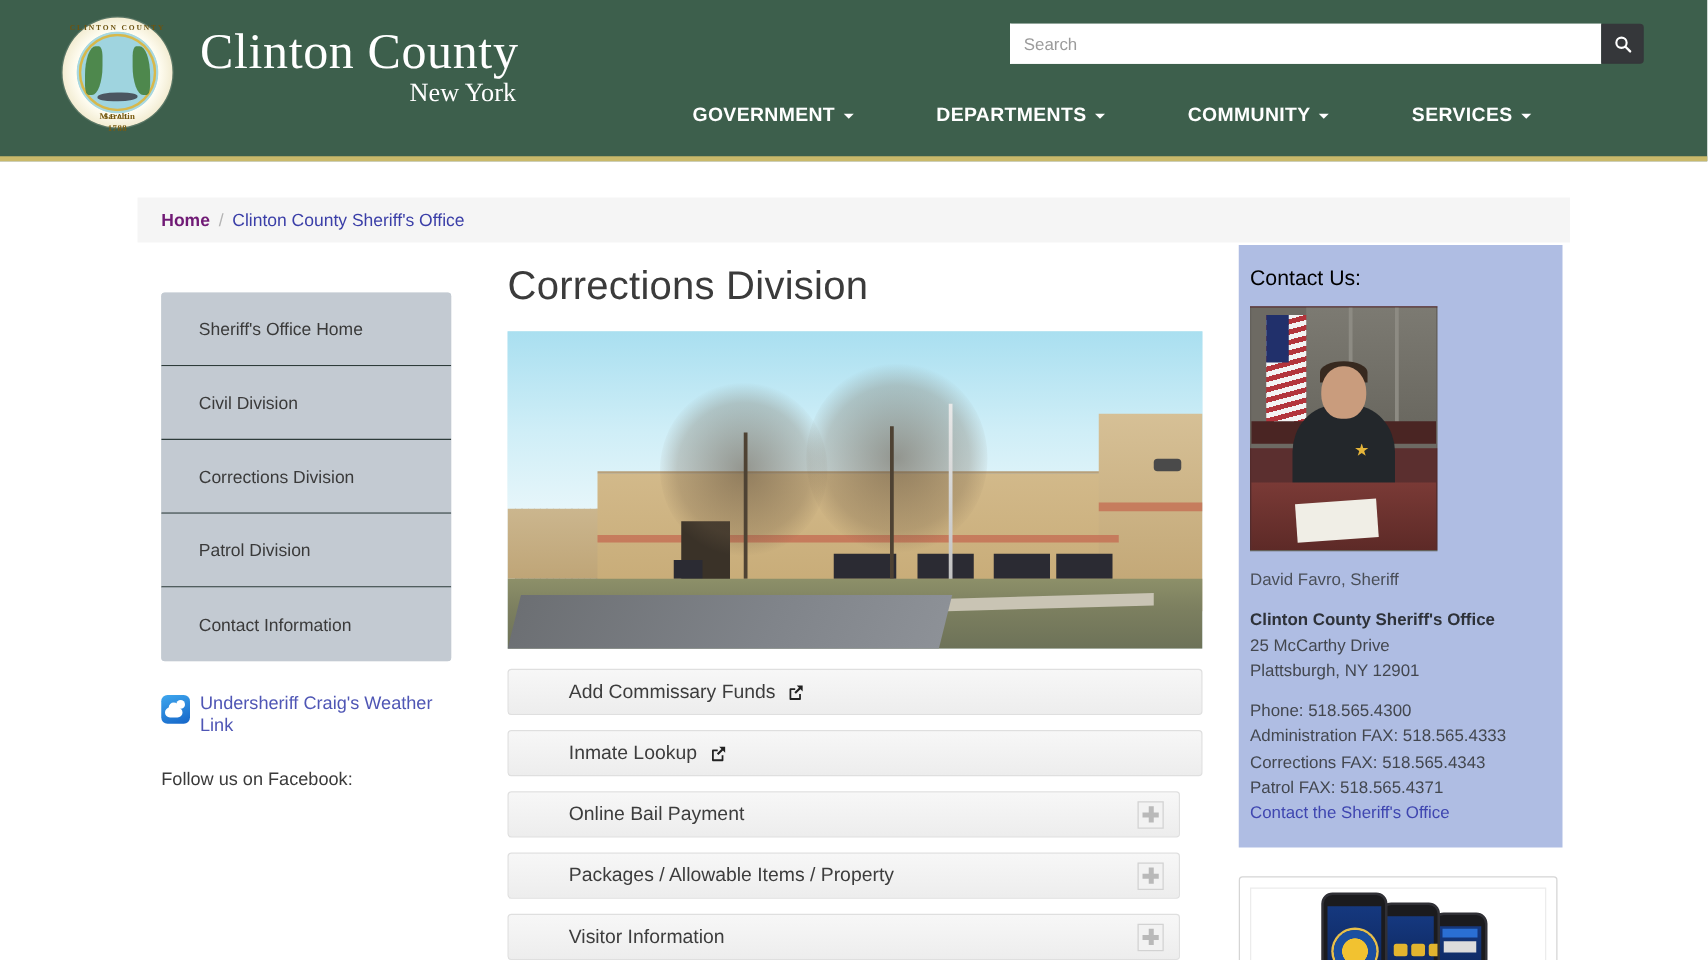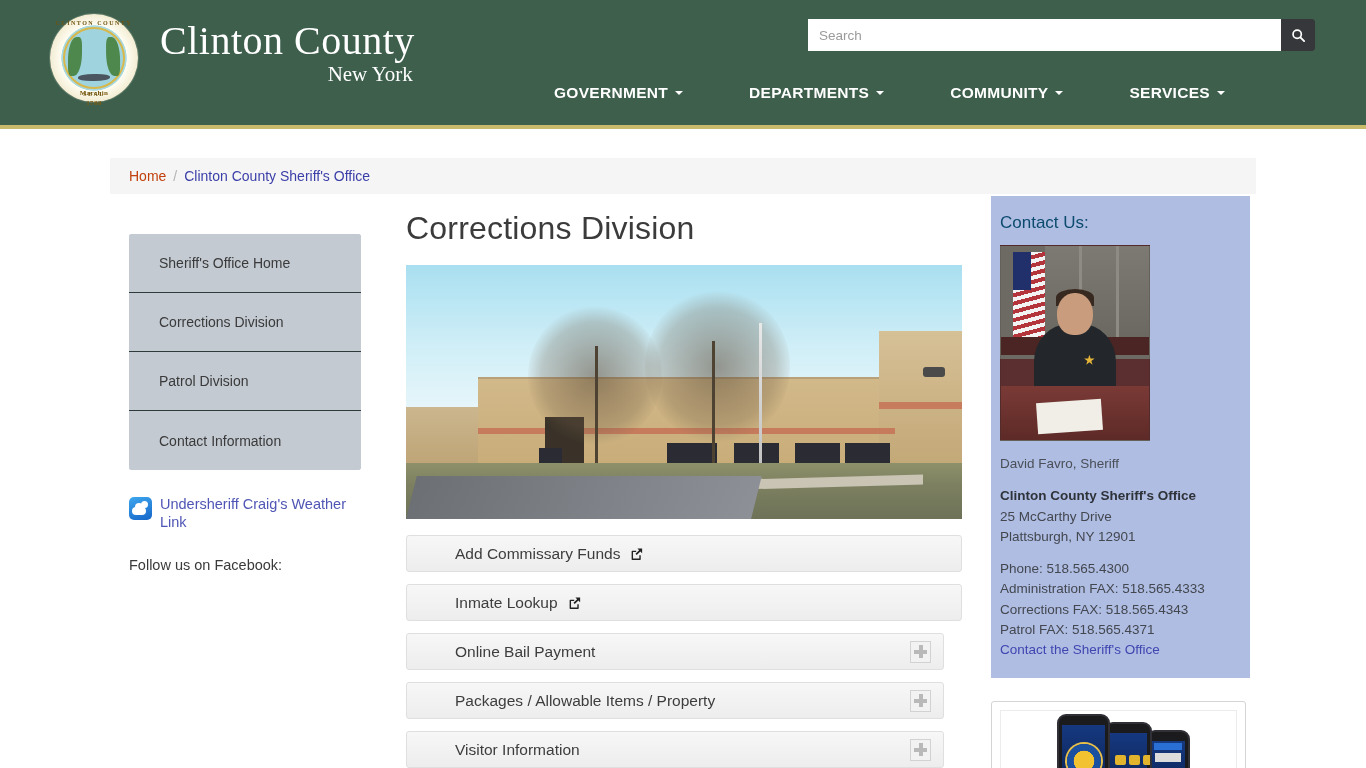--- a/index.html
+++ b/index.html
@@ -171,21 +171,21 @@
   .breadcrumb {
     position: absolute;
     left: 110px; top: 158px;
     width: 1146px; height: 36px;
     background: #f5f5f5;
     display: flex;
     align-items: center;
     padding-left: 19px;
     font-size: 14px;
   }
-  .crumb-link { color: #c2410c; cursor: pointer; }
+  .crumb-link { color: #701a75; cursor: pointer; font-weight: bold; }
   .crumb-sep { color: #b4b4b4; margin: 0 7px; }
   .crumb-cur { color: #3b3fa8; cursor: pointer; }
 
   
   .left-col {
     position: absolute;
     left: 129px; top: 234px;
     width: 232px;
   }
   .sidenav {
@@ -394,21 +394,21 @@
     left: 991px; top: 196px;
     width: 259px;
   }
   .contact-card {
     background: #afbde3;
     padding: 17px 0 18px 0;
     width: 259px;
   }
   .contact-title {
     font-size: 17px;
-    color: #0c4a6e;
+    color: #000000;
     padding: 0 0 12px 9px;
   }
   .sheriff-photo {
     width: 150px; height: 196px;
     margin-left: 9px;
     background: linear-gradient(#6d6a63 0%, #6d6a63 58%, #5b2f2f 58%, #5b2f2f 100%);
     position: relative;
     overflow: hidden;
     border: 1px solid rgba(0,0,0,.08);
   }
@@ -594,20 +594,23 @@
 <div class="breadcrumb">
   <span class="crumb-link">Home</span>
   <span class="crumb-sep">/</span>
   <span class="crumb-cur">Clinton County Sheriff's Office</span>
 </div>
 
 <div class="left-col">
   <div class="sidenav">
     <div class="sidenav-item">
       <span>Sheriff's Office Home</span>
+    </div>
+    <div class="sidenav-item">
+      <span>Civil Division</span>
     </div>
     <div class="sidenav-item">
       <span>Corrections Division</span>
     </div>
     <div class="sidenav-item">
       <span>Patrol Division</span>
     </div>
     <div class="sidenav-item">
       <span>Contact Information</span>
     </div>

